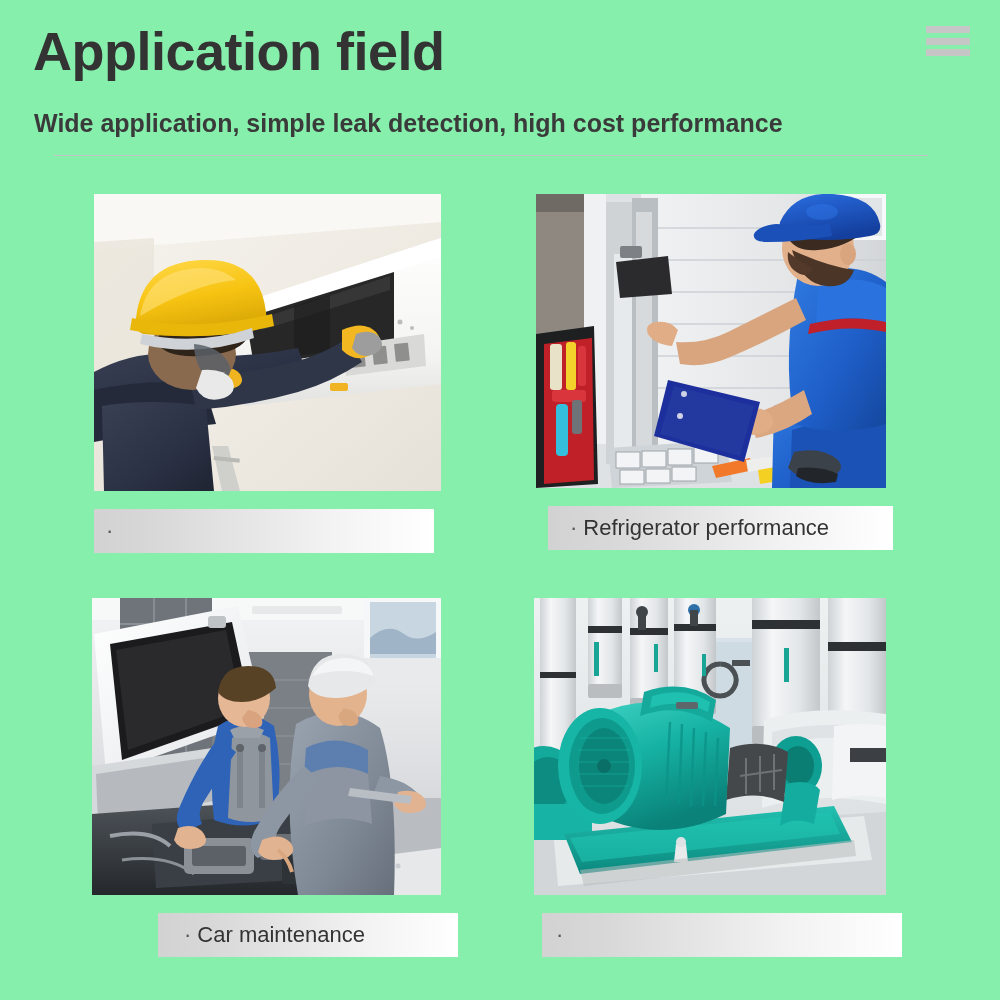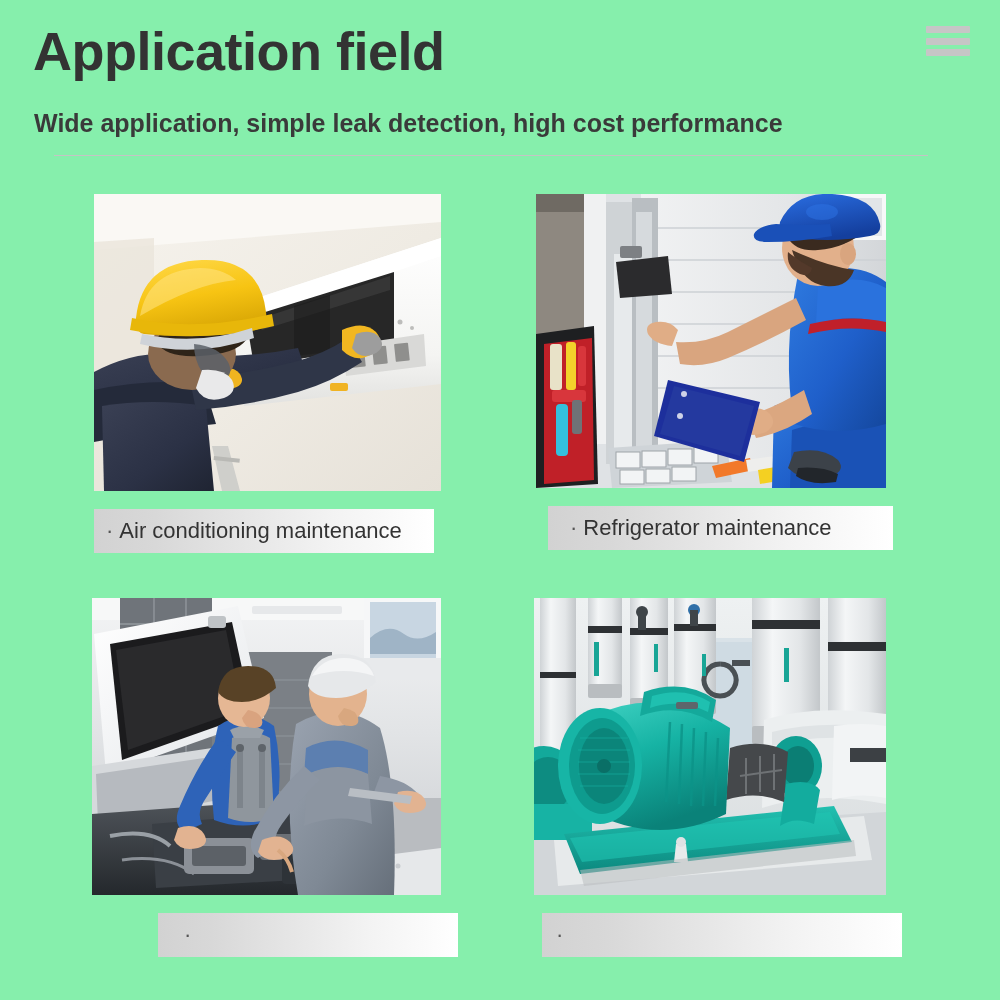--- a/index.html
+++ b/index.html
@@ -230,21 +230,20 @@
           <path d="M38 124 q62 14 140 -4 l2 12 q-74 18 -144 4 Z" fill="#e8b70a"></path>
 
           <path d="M48 140 q56 12 110 -6 l2 10 q-56 20 -114 6 Z" fill="#cfd3d8"></path>
           <path d="M100 150 q24 2 34 18 q6 12 -4 18 q-12 6 -22 -8 q-8 -12 -8 -28 Z" fill="#5b6068" opacity="0.85"></path>
 
           <path d="M108 176 q22 -2 30 10 q6 12 -8 18 q-20 6 -28 -10 Z" fill="#e9e9ea"></path>
         </svg>
       </div>
       <div class="caption">
         <span class="dot">·</span>
-        <span>Air conditioning maintenance</span>
       </div>
     </div>
 
     <div class="card card-2">
       <div class="photo">
         <svg viewBox="0 0 350 294" preserveAspectRatio="xMidYMid slice" aria-hidden="true">
           <defs>
             <linearGradient id="fridgeg" x1="0" y1="0" x2="1" y2="0">
               <stop offset="0%" stop-color="#f1f2f3"></stop>
               <stop offset="60%" stop-color="#e4e6e8"></stop>
@@ -344,21 +343,21 @@
 
           <path d="M244 28 q14 -30 52 -28 q42 2 48 30 q2 10 -10 12 q-44 8 -82 0 q-10 -2 -8 -14 Z" fill="url(#capg)"></path>
           <path d="M240 30 q-18 2 -22 10 q-2 8 14 8 q30 0 64 -6 l-2 -12 q-28 2 -54 0 Z" fill="#1a50b8"></path>
           <ellipse cx="286" cy="18" rx="16" ry="8" fill="#2e74e6" opacity="0.5"></ellipse>
 
           <ellipse cx="312" cy="60" rx="8" ry="11" fill="#d9a57f"></ellipse>
         </svg>
       </div>
       <div class="caption">
         <span class="dot">·</span>
-        <span>Refrigerator maintenance</span>
+        <span>Refrigerator performance</span>
       </div>
     </div>
 
     <div class="card card-3">
       <div class="photo">
         <svg viewBox="0 0 349 297" preserveAspectRatio="xMidYMid slice" aria-hidden="true">
           <defs>
             <linearGradient id="garage" x1="0" y1="0" x2="0" y2="1">
               <stop offset="0%" stop-color="#f3f4f5"></stop>
               <stop offset="45%" stop-color="#e2e4e6"></stop>
@@ -467,20 +466,21 @@
           <path d="M258 190 L320 198 L318 206 L256 198 Z" fill="#b9bec4"></path>
 
           <ellipse cx="246" cy="96" rx="29" ry="32" fill="#e3b38e"></ellipse>
           <path d="M216 88 q4 -32 34 -32 q30 0 34 28 q-18 16 -40 16 q-22 0 -28 -12 Z" fill="#e6e8ea"></path>
           <path d="M220 78 q10 -18 32 -18 q24 0 30 18 q-30 -10 -62 0 Z" fill="#f4f5f6"></path>
           <path d="M252 110 q12 2 14 10 q2 8 -8 8 q-10 0 -12 -10 Z" fill="#d8a77f"></path>
         </svg>
       </div>
       <div class="caption">
         <span class="dot">·</span>
+        <span>Car maintenance</span>
       </div>
     </div>
 
     <div class="card card-4">
       <div class="photo">
         <svg viewBox="0 0 352 297" preserveAspectRatio="xMidYMid slice" aria-hidden="true">
           <defs>
             <linearGradient id="pipeg" x1="0" y1="0" x2="1" y2="0">
               <stop offset="0%" stop-color="#cfd3d6"></stop>
               <stop offset="30%" stop-color="#f4f6f7"></stop>

